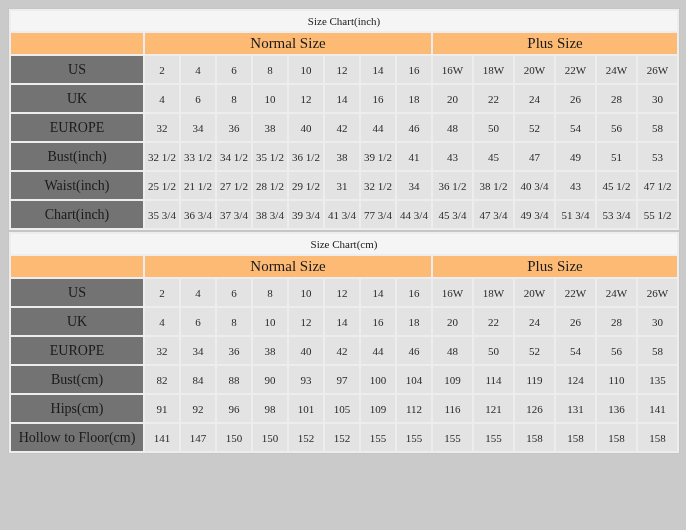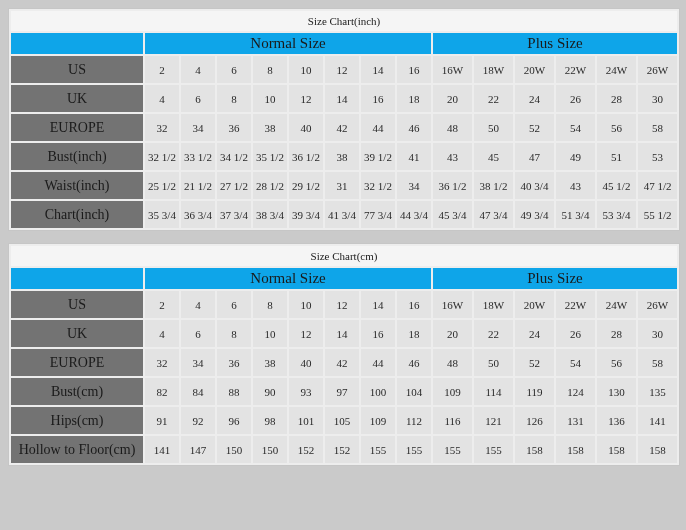--- a/index.html
+++ b/index.html
@@ -17,37 +17,37 @@
     background: #cacaca;
   }
   table.size-table {
     border-collapse: separate;
     border-spacing: 2px;
     table-layout: fixed;
     width: 670px;
     background: #ededed;
     border: 1px solid #c6c6c6;
   }
-  table.size-table + table.size-table { margin-top: 12px; }
+  table.size-table + table.size-table { }
   table.size-table th, table.size-table td {
     padding: 0;
     text-align: center;
     vertical-align: middle;
     font-weight: normal;
     overflow: hidden;
     white-space: nowrap;
   }
   tr.title-row th {
     height: 20px;
     background: #f5f5f5;
     font-size: 11px;
   }
   tr.group-row th {
     height: 21px;
-    background: #0ea5e9;
+    background: #fdba74;
     font-size: 15px;
   }
   tbody th.label-cell {
     height: 27px;
     background: #737373;
     font-size: 14px;
   }
   tbody td.data-cell {
     height: 27px;
     background: #e3e3e3;
@@ -284,21 +284,21 @@
           <td class="data-cell">88</td>
           <td class="data-cell">90</td>
           <td class="data-cell">93</td>
           <td class="data-cell">97</td>
           <td class="data-cell">100</td>
           <td class="data-cell">104</td>
           <td class="data-cell">109</td>
           <td class="data-cell">114</td>
           <td class="data-cell">119</td>
           <td class="data-cell">124</td>
-          <td class="data-cell">130</td>
+          <td class="data-cell">110</td>
           <td class="data-cell">135</td>
         </tr>
         <tr>
           <th class="label-cell">Hips(cm)</th>
           <td class="data-cell">91</td>
           <td class="data-cell">92</td>
           <td class="data-cell">96</td>
           <td class="data-cell">98</td>
           <td class="data-cell">101</td>
           <td class="data-cell">105</td>

